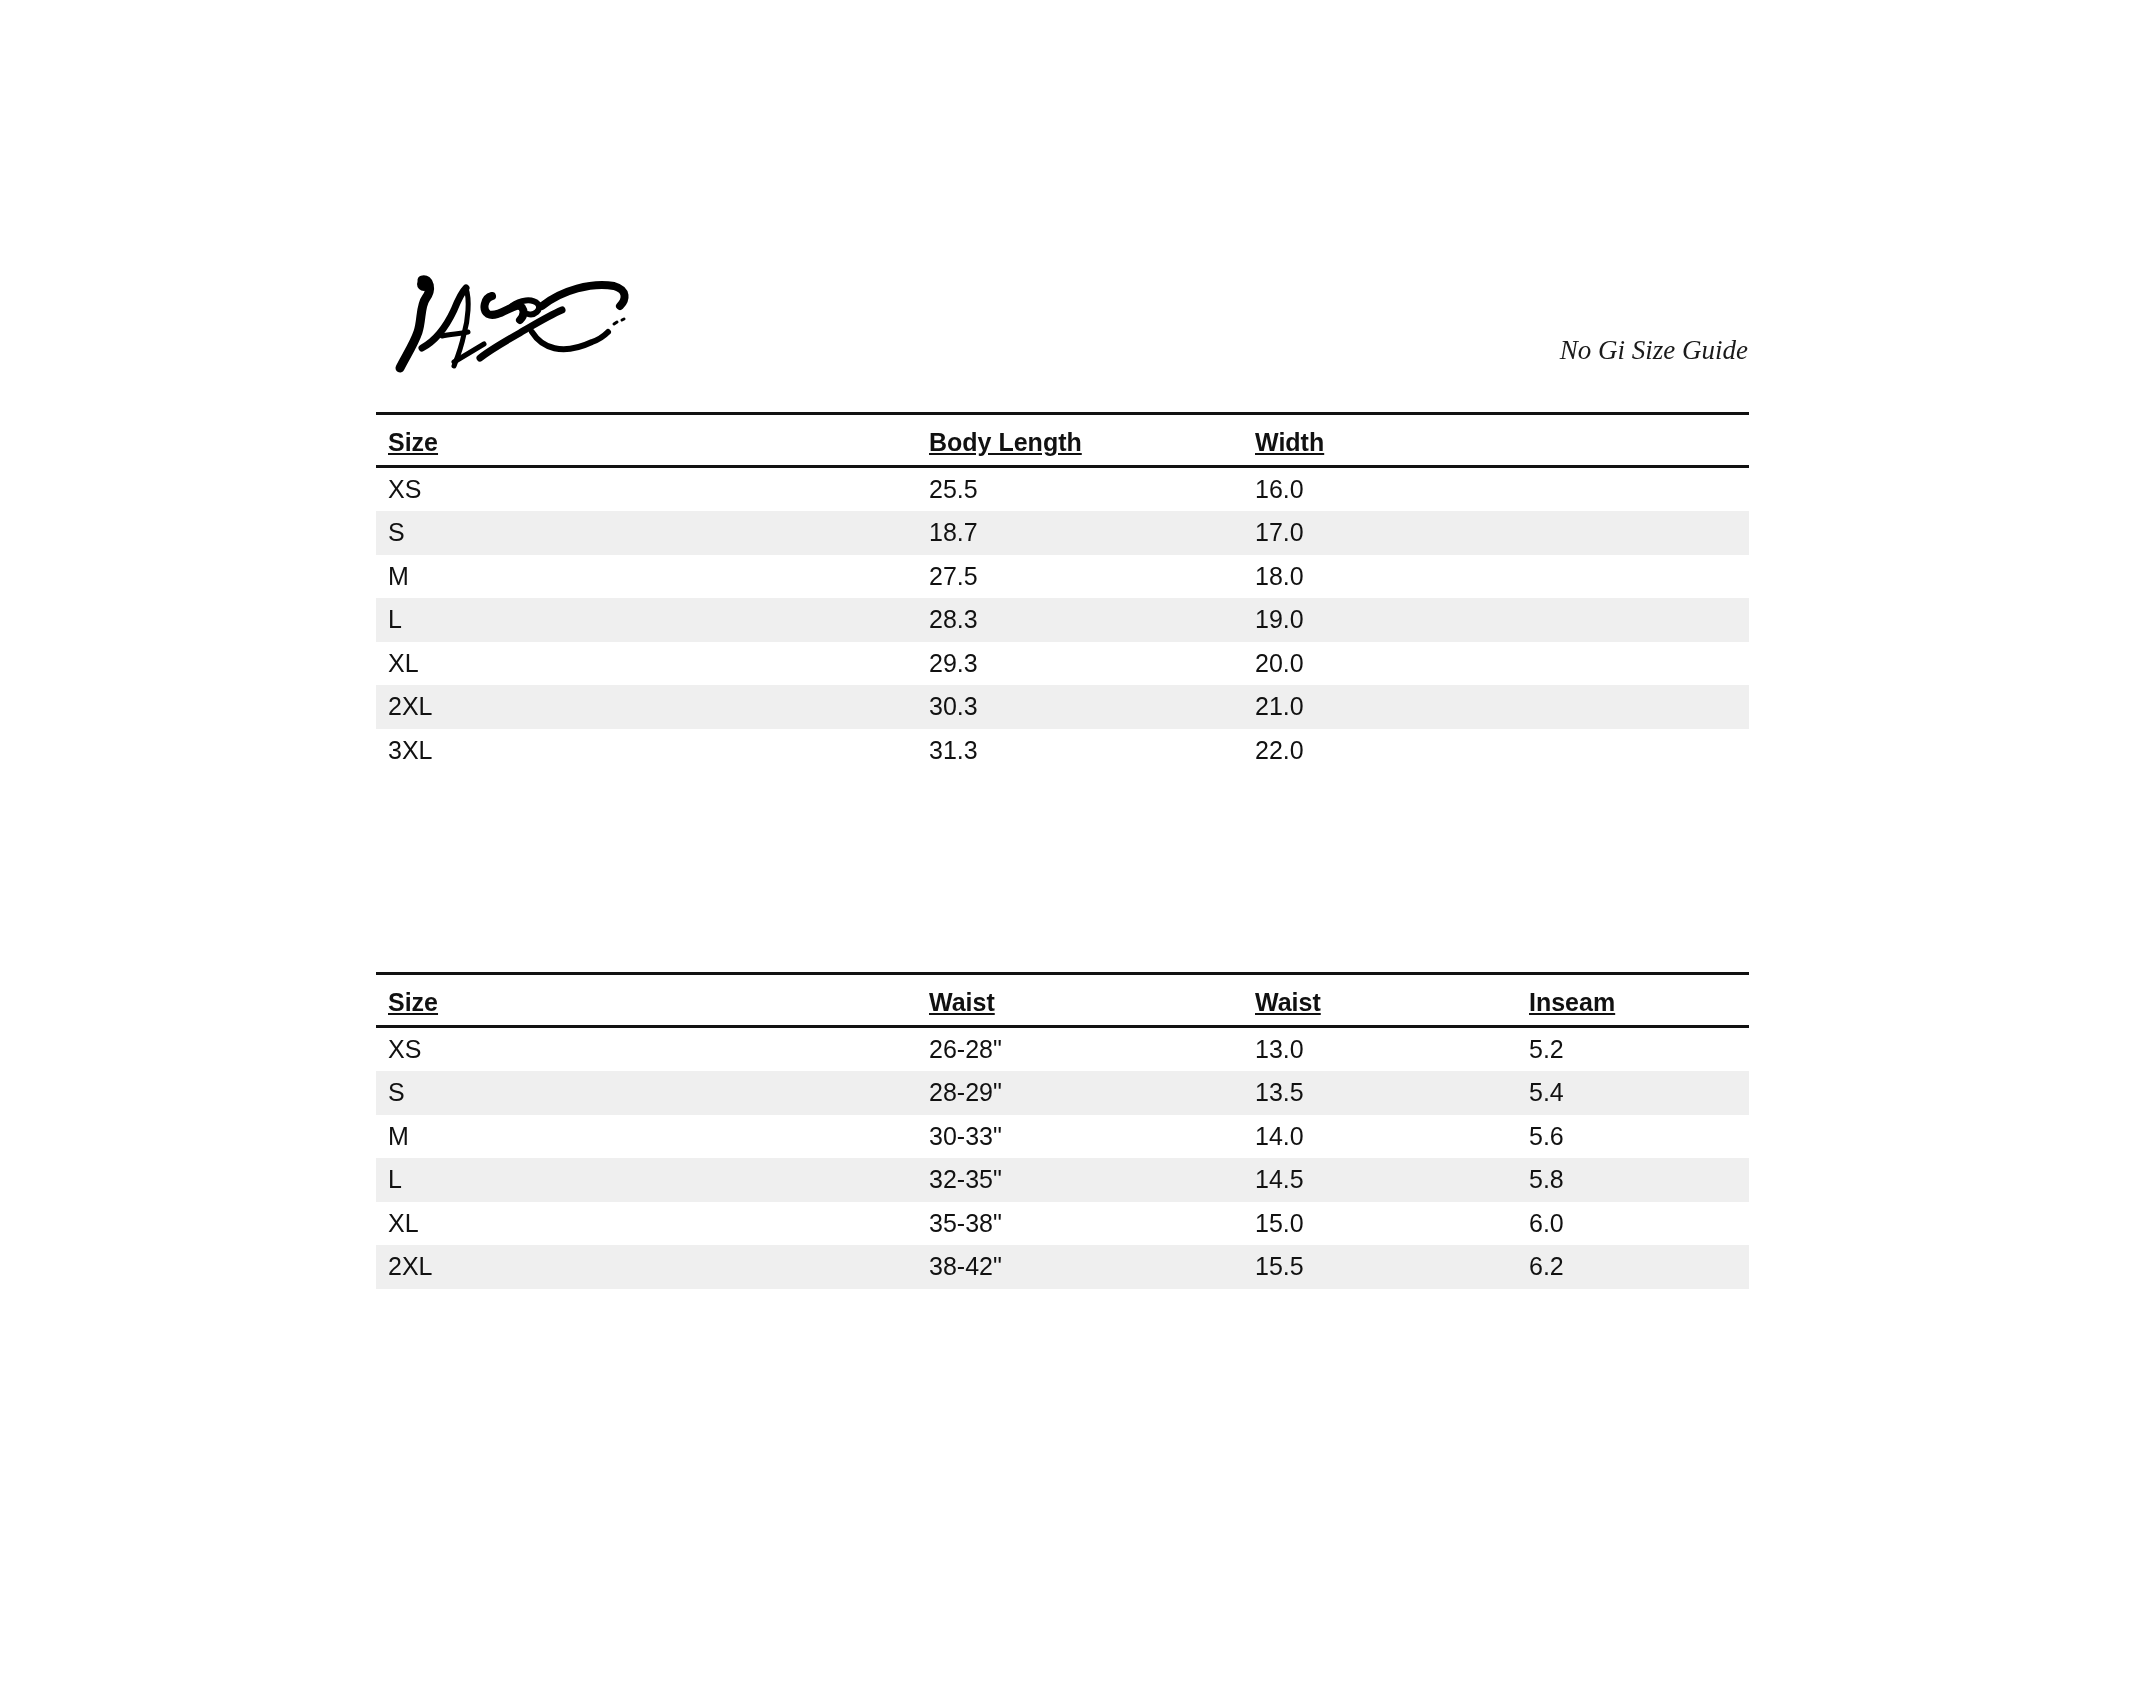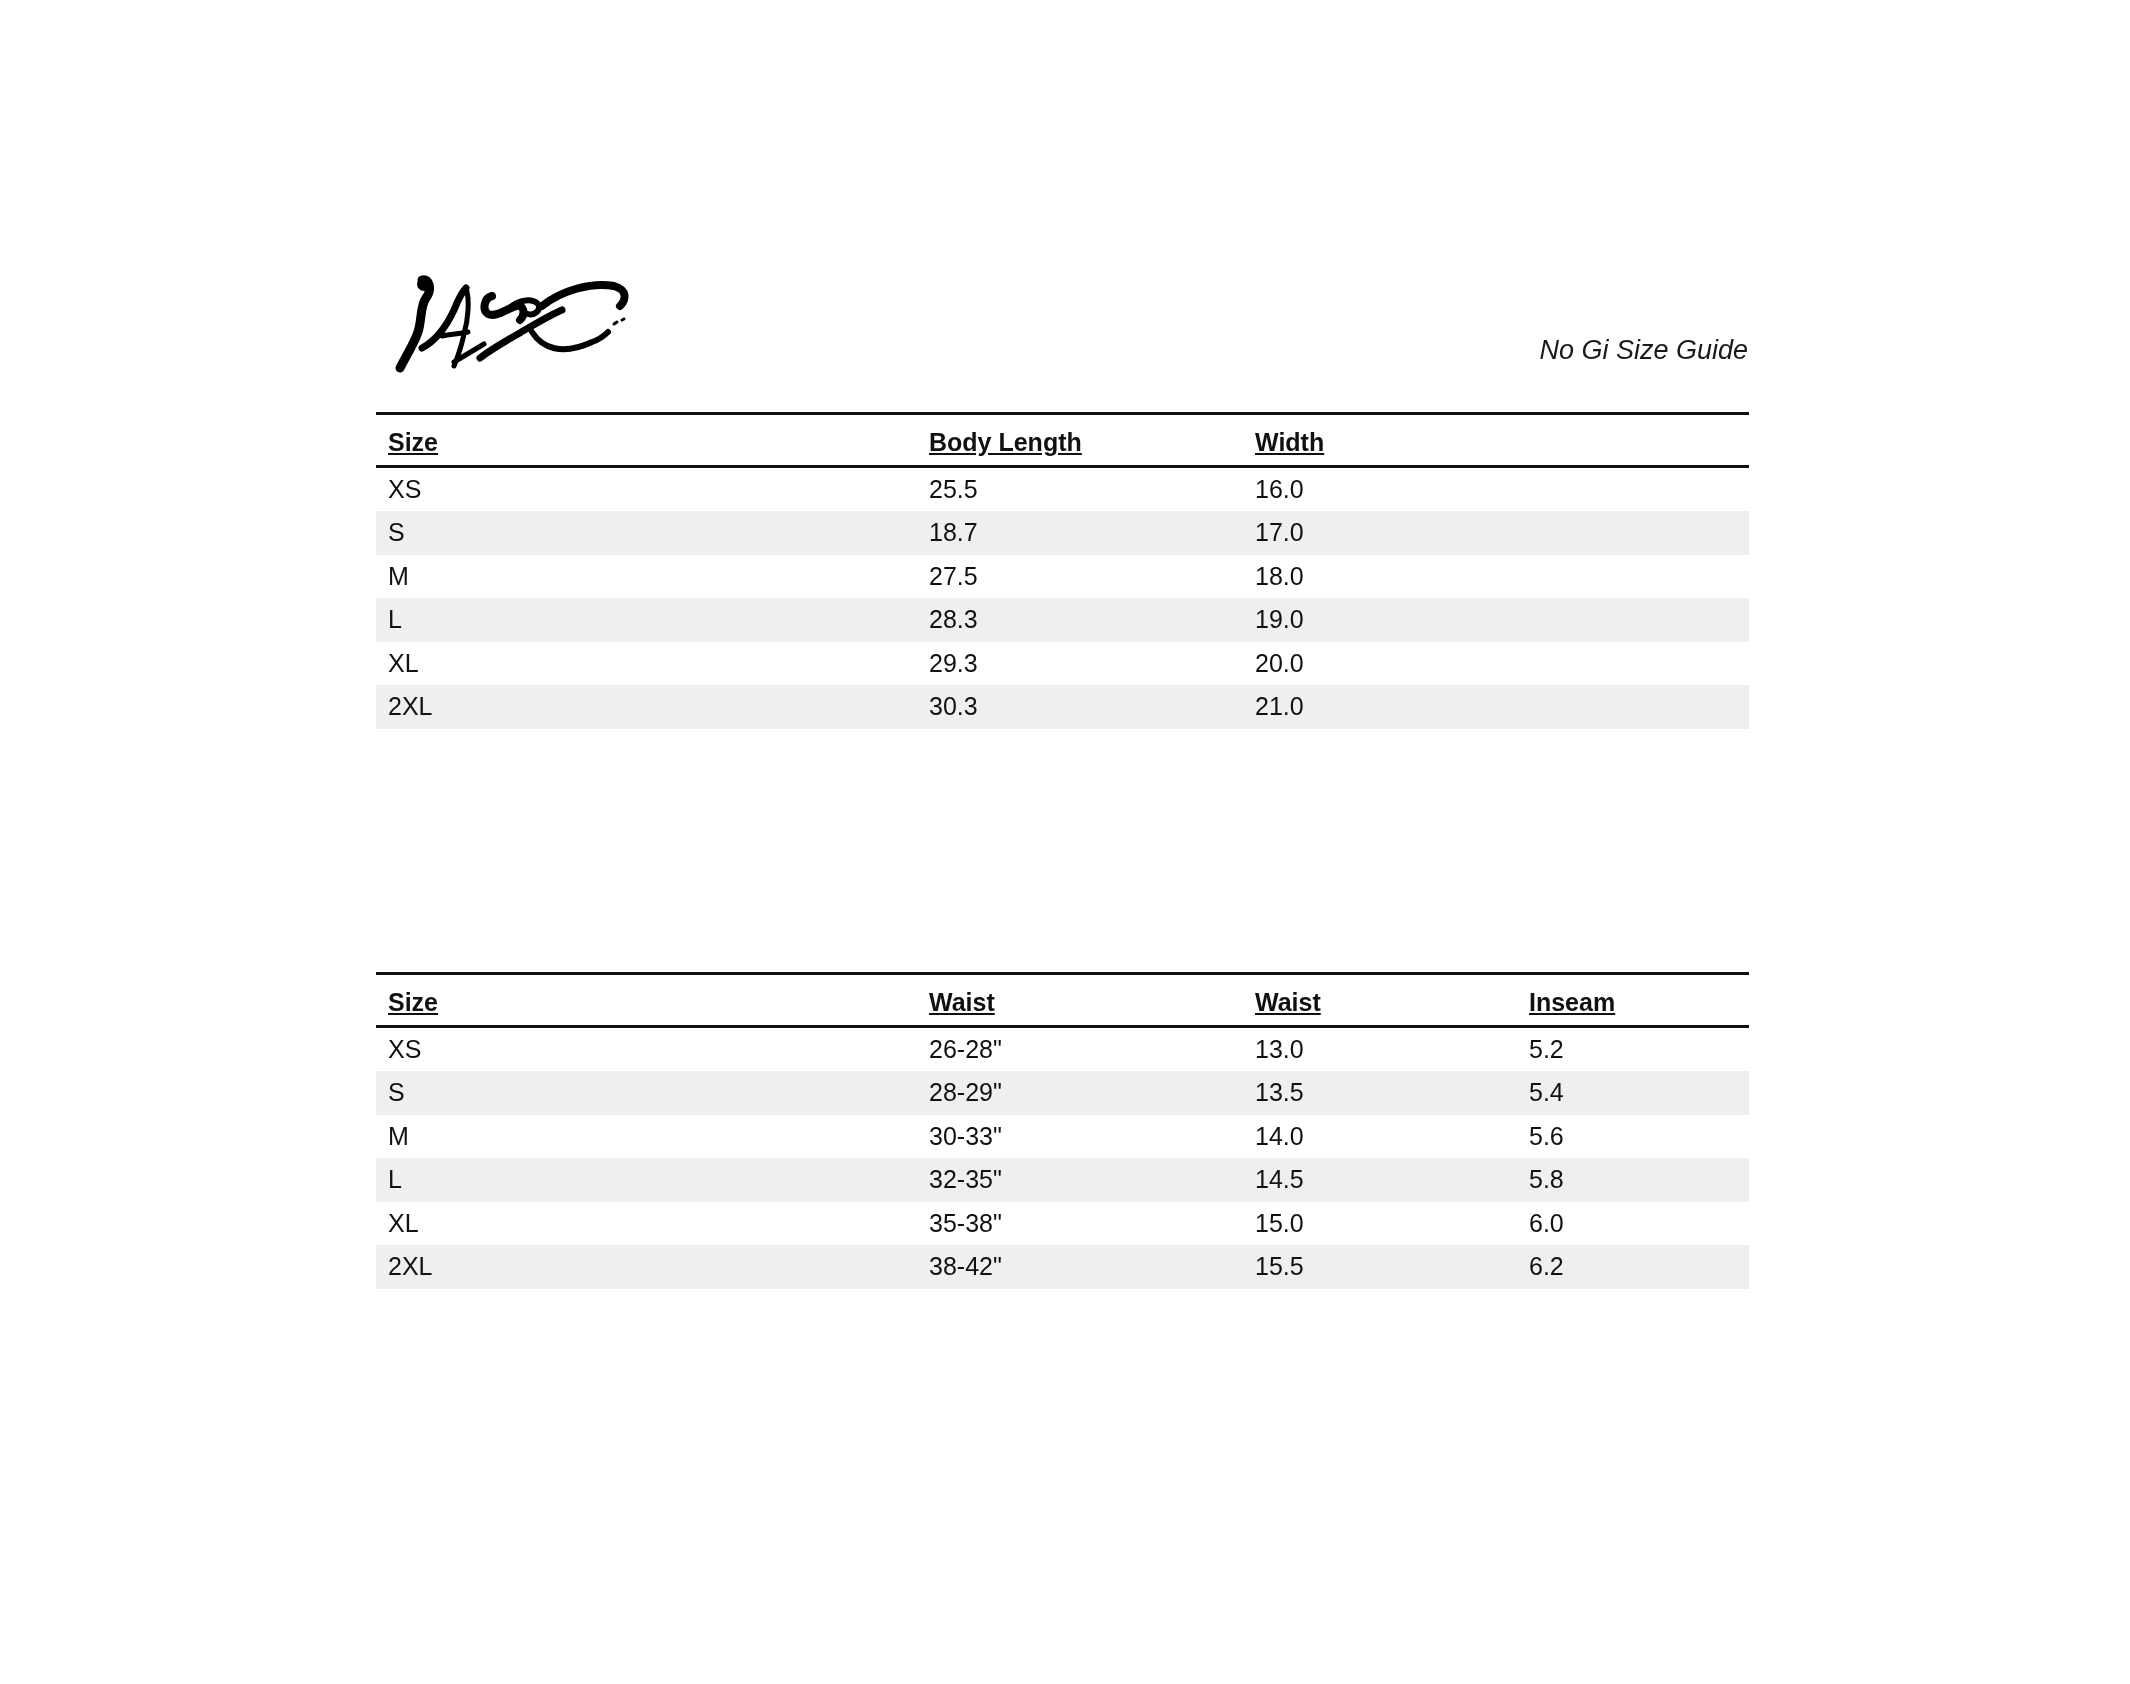--- a/index.html
+++ b/index.html
@@ -1,20 +1,20 @@
 <!DOCTYPE html>
 <html><head>
 <meta charset="utf-8">
 <style>
   html, body { margin: 0; padding: 0; background: #ffffff; }
   body { width: 2130px; height: 1684px; position: relative; overflow: hidden;
          font-family: "Liberation Sans", sans-serif; color: #111111; }
   .logo { position: absolute; left: 392px; top: 270px; width: 250px; height: 110px; }
   .doc-title { position: absolute; right: 382px; top: 335px; font-size: 27px; font-style: italic;
-               color: #1a1a1a; white-space: nowrap; }
+               color: #1a1a1a; white-space: nowrap; font-family: Liberation Serif, serif; }
   table.size-table { position: absolute; left: 376px; width: 1373px; border-collapse: collapse;
                      font-size: 25px; table-layout: fixed; }
   table.size-table th, table.size-table td { padding: 0 0 0 12px; height: 43.5px; text-align: left;
                      vertical-align: middle; white-space: nowrap; }
   table.size-table thead tr { border-top: 3px solid #111; border-bottom: 3px solid #111; text-decoration: underline; }
   table.size-table th { font-weight: bold; padding-top: 6px; }
   table.size-table td.category { font-style: italic; }
   table.size-table tbody tr.striped { background: #efefef; }
   #table-rashguard { top: 412px; }
   #table-shorts { top: 972px; }
@@ -96,20 +96,26 @@
       <td>29.3</td>
       <td>20.0</td>
       <td></td>
     </tr>
     <tr class="striped">
       <td>2XL</td>
       <td>30.3</td>
       <td>21.0</td>
       <td></td>
     </tr>
+    <tr>
+      <td>3XL</td>
+      <td>31.3</td>
+      <td>22.0</td>
+      <td></td>
+    </tr>
   </tbody>
 </table>
 
 <table class="size-table" id="table-shorts">
   <colgroup>
       <col class="c1">
       <col class="c2">
       <col class="c3">
       <col class="c4">
     </colgroup>

